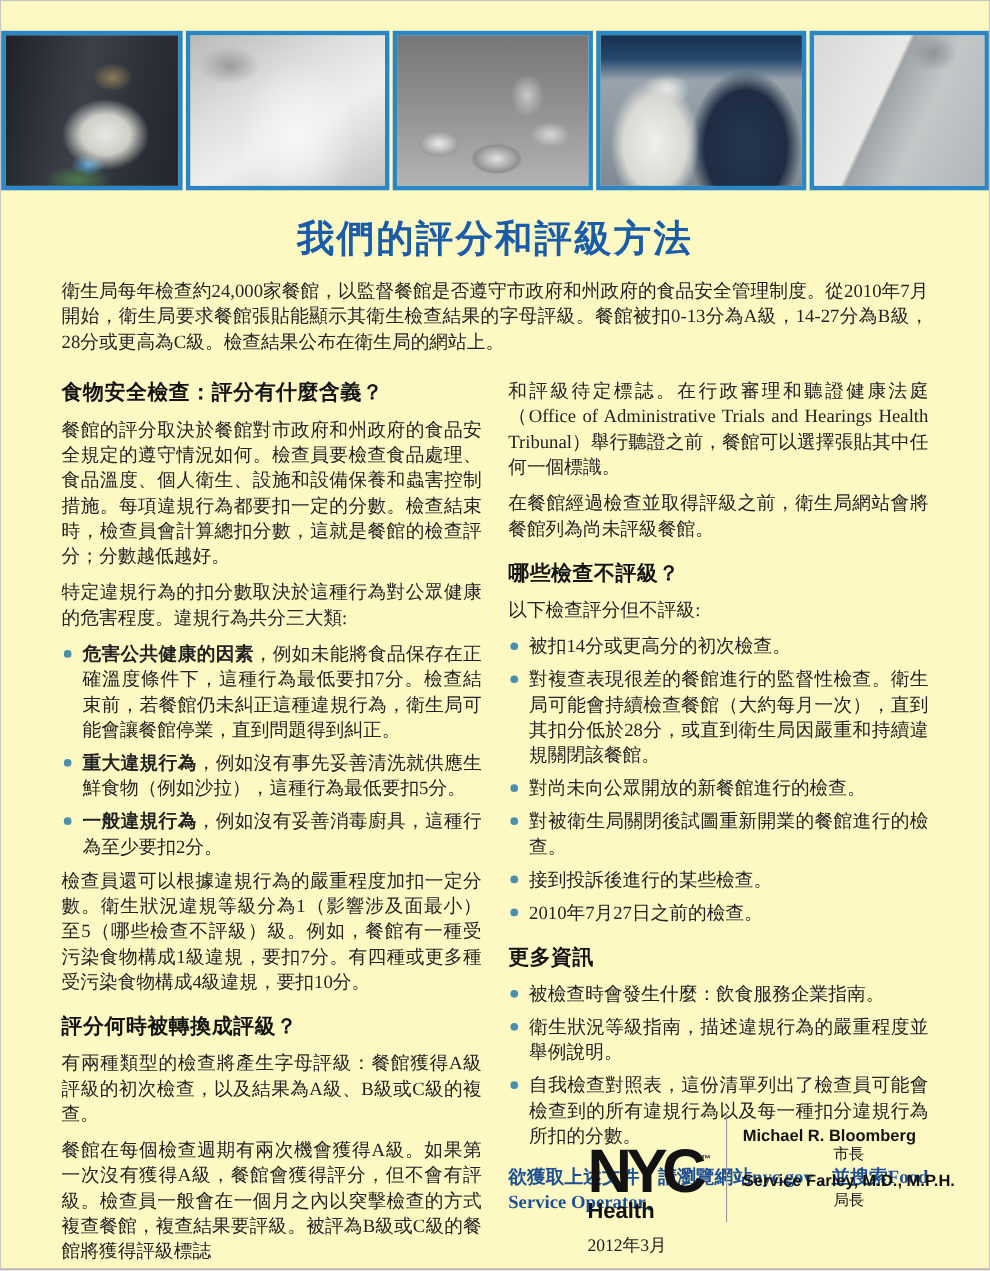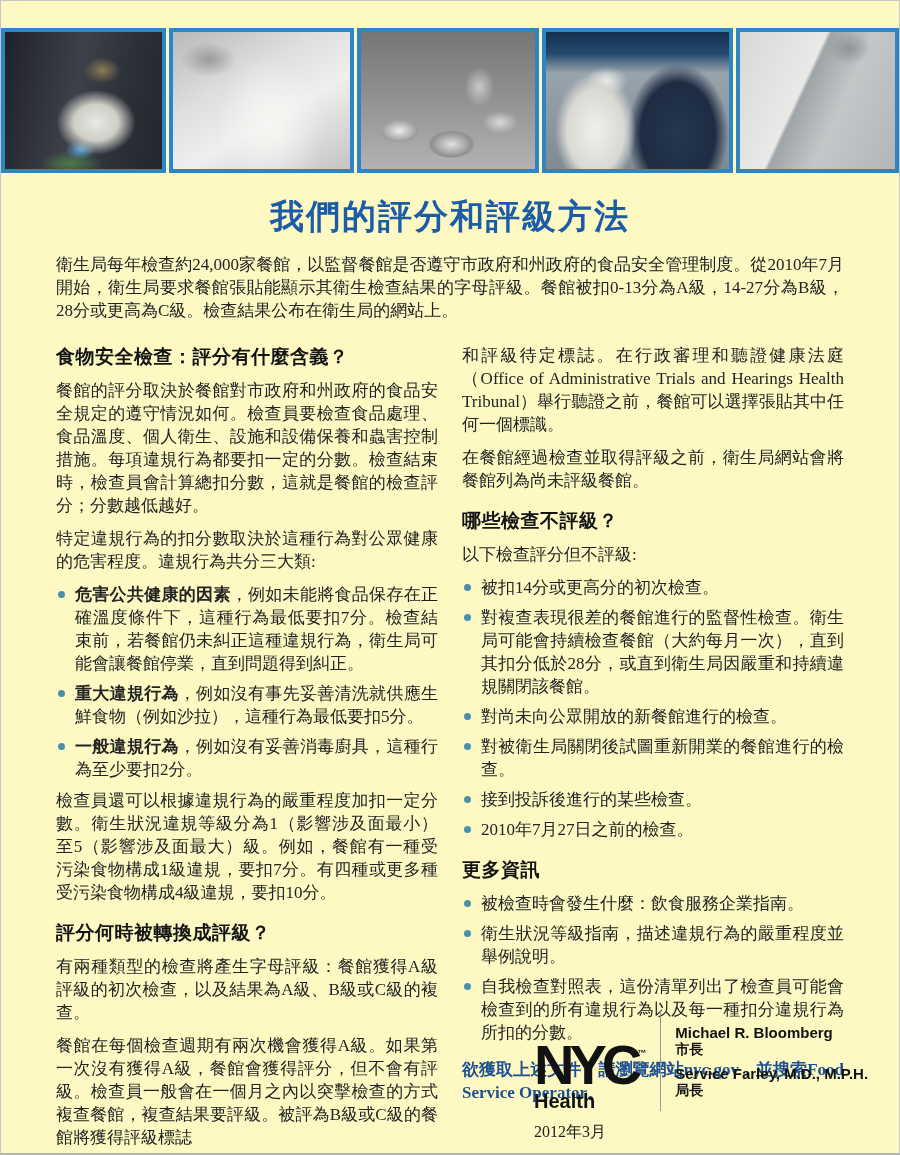--- a/index.html
+++ b/index.html
@@ -97,21 +97,21 @@
   .nyc sup { font-size:9px; letter-spacing:0; vertical-align:28px; }
   .health {
     font-family:"Liberation Sans","DejaVu Sans",sans-serif;
     font-weight:bold; font-size:20px; color:#121212; margin-top:1px;
   }
   .divider { width:1px; align-self:stretch; background:#9a9a9a; margin:2px 14px 2px 0; }
   .officials { font-family:"Liberation Sans","DejaVu Sans",sans-serif; }
   .official { margin-bottom:7px; }
   .official:last-child { margin-bottom:0; }
   .official .name { font-weight:bold; font-size:15px; color:#121212; line-height:17px; }
-  .official .role { font-weight:bold; font-size:14px; color:#121212; line-height:17px; }
+  .official .role { font-weight:normal; font-size:14px; color:#121212; line-height:17px;text-align:center; }
   .date { text-align:left; font-size:16px; margin-top:9px; color:#222; }
 </style>
 </head>
 <body>
 
 <div class="page">
 
   <div class="photo-strip">
     <div class="photo p1"></div>
     <div class="photo p2"></div>
@@ -134,21 +134,21 @@
         <li>
           <span class="dot"></span><span class="lead">危害公共健康的因素</span><span>，例如未能將食品保存在正確溫度條件下，這種行為最低要扣7分。檢查結束前，若餐館仍未糾正這種違規行為，衛生局可能會讓餐館停業，直到問題得到糾正。</span>
         </li>
         <li>
           <span class="dot"></span><span class="lead">重大違規行為</span><span>，例如沒有事先妥善清洗就供應生鮮食物（例如沙拉），這種行為最低要扣5分。</span>
         </li>
         <li>
           <span class="dot"></span><span class="lead">一般違規行為</span><span>，例如沒有妥善消毒廚具，這種行為至少要扣2分。</span>
         </li>
       </ul>
-      <p>檢查員還可以根據違規行為的嚴重程度加扣一定分數。衛生狀況違規等級分為1（影響涉及面最小）至5（影響涉及面最大）級。例如，餐館有一種受污染食物構成1級違規，要扣7分。有四種或更多種受污染食物構成4級違規，要扣10分。</p>
+      <p>檢查員還可以根據違規行為的嚴重程度加扣一定分數。衛生狀況違規等級分為1（影響涉及面最小）至5（哪些檢查不評級）級。例如，餐館有一種受污染食物構成1級違規，要扣7分。有四種或更多種受污染食物構成4級違規，要扣10分。</p>
       <h2>評分何時被轉換成評級？</h2>
       <p>有兩種類型的檢查將產生字母評級：餐館獲得A級評級的初次檢查，以及結果為A級、B級或C級的複查。</p>
       <p>餐館在每個檢查週期有兩次機會獲得A級。如果第一次沒有獲得A級，餐館會獲得評分，但不會有評級。檢查員一般會在一個月之內以突擊檢查的方式複查餐館，複查結果要評級。被評為B級或C級的餐館將獲得評級標誌</p>
     </div>
 
     <div class="col">
       <p style="margin-top:6px">和評級待定標誌。在行政審理和聽證健康法庭（Office of Administrative Trials and Hearings Health Tribunal）舉行聽證之前，餐館可以選擇張貼其中任何一個標識。</p>
       <p>在餐館經過檢查並取得評級之前，衛生局網站會將餐館列為尚未評級餐館。</p>
       <h2>哪些檢查不評級？</h2>
       <p class="tight">以下檢查評分但不評級:</p>

